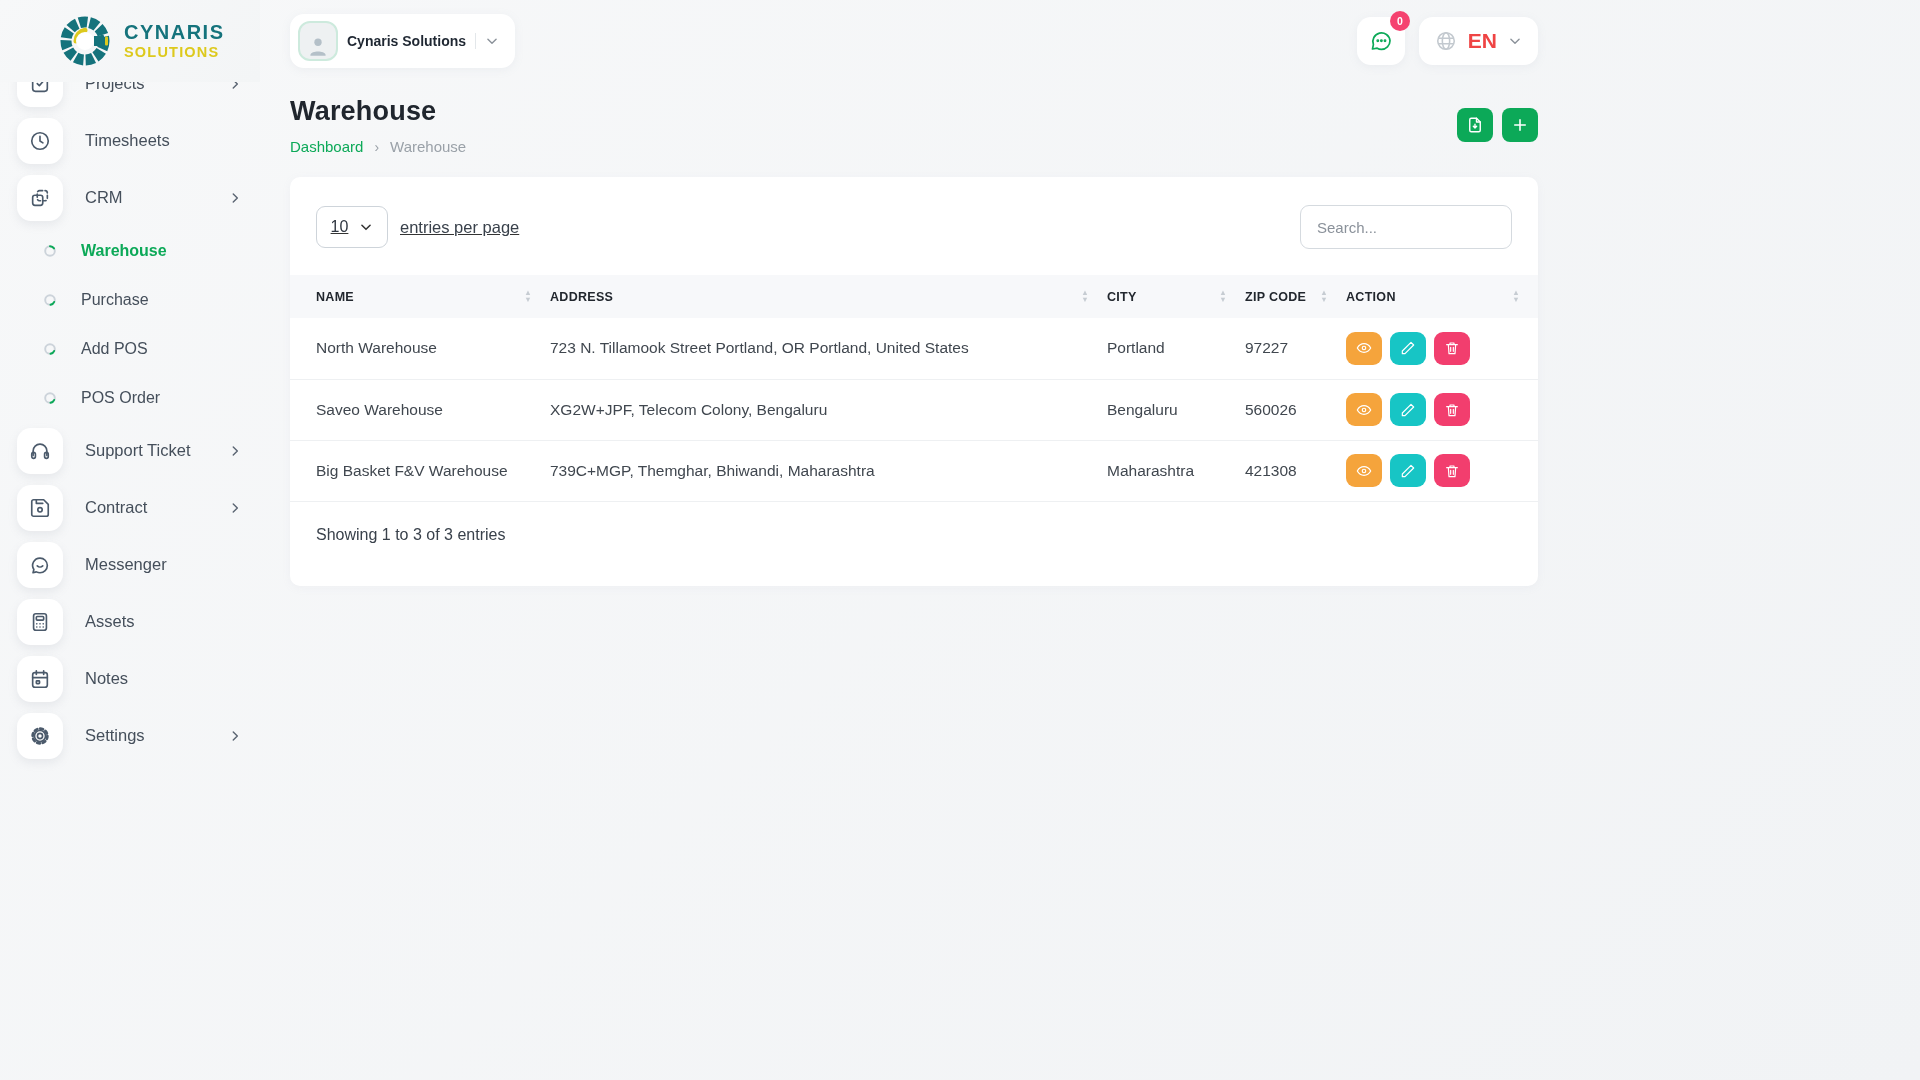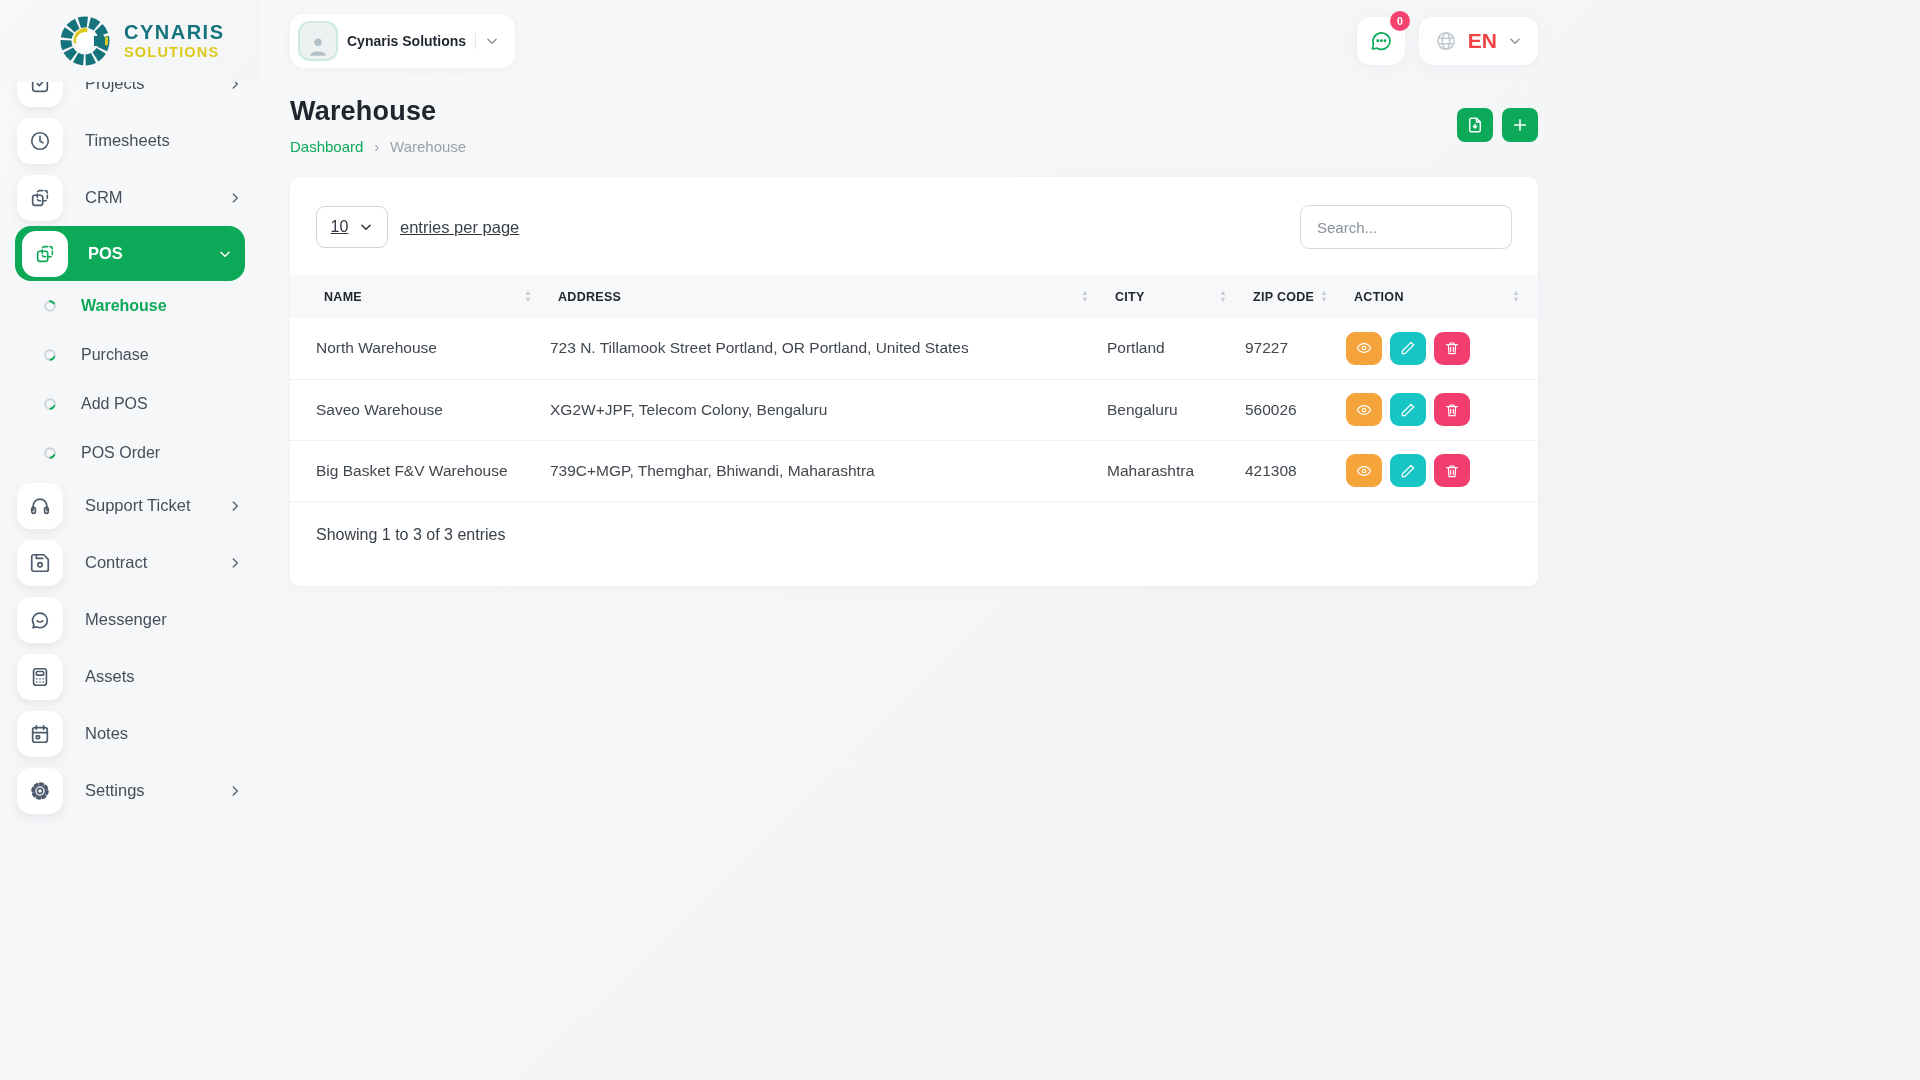--- a/index.html
+++ b/index.html
@@ -82,21 +82,21 @@
                 display:flex; align-items:center; justify-content:center; gap:11px; font-size:16px; color:#2f3640; }
   .select-box .chev { color:#333; }
   .entries-label { font-size:16.5px; color:#39414b; }
   .search-input { width:212px; height:44px; border:1px solid #d5dadf; border-radius:9px; padding:0 16px;
                   font-size:15px; color:#333; outline:none; font-family:inherit; background:#fff; }
   .search-input::placeholder { color:#8a919a; }
 
   table { width:100%; border-collapse:collapse; margin-top:26px; }
   thead th { background:#f7f8fa; height:43px; font-size:12.5px; font-weight:700; color:#22272e;
              text-align:left; letter-spacing:.3px; }
-  .th-inner { display:flex; align-items:center; justify-content:space-between; padding-right:18px;margin-left:8px; }
+  .th-inner { display:flex; align-items:center; justify-content:space-between; padding-right:18px; }
   th.c-name  { width:260px; padding-left:26px; }
   th.c-city  { width:138px; }
   th.c-zip   { width:101px; }
   th.c-action{ width:192px; }
   .sort { display:flex; flex-direction:column; color:#c6ccd2; font-size:7.5px; line-height:6.5px; cursor:pointer; }
   tbody td { height:61px; border-bottom:1px solid #eef0f2; font-size:15.5px; color:#40474f; padding-right:18px; }
   tbody td:first-child { padding-left:26px; }
   .actions { display:flex; gap:8px; }
   .act-btn { width:36px; height:33px; border:none; border-radius:9px; color:#fff; cursor:pointer;
              display:flex; align-items:center; justify-content:center; }
@@ -163,34 +163,20 @@
             </svg>
         </span>
         <span class="nav-label">CRM</span>
         <span class="chev">
             <svg viewBox="0 0 24 24" fill="none" stroke="currentColor" stroke-width="2.4" stroke-linecap="round" stroke-linejoin="round">
               <path d="M9 5l7 7-7 7"></path>
             </svg>
           </span>
       </div>
 
-      <div class="nav-item active">
-        <span class="icon-box">
-          <svg viewBox="0 0 24 24" fill="none" stroke="currentColor" stroke-width="1.8" stroke-linecap="round" stroke-linejoin="round">
-              <rect x="9" y="4" width="11" height="11" rx="2.5" stroke-dasharray="3.4 2.6"></rect>
-              <rect x="4" y="9" width="11" height="11" rx="2.5"></rect>
-            </svg>
-        </span>
-        <span class="nav-label">POS</span>
-        <span class="chev">
-            <svg viewBox="0 0 24 24" fill="none" stroke="currentColor" stroke-width="2.4" stroke-linecap="round" stroke-linejoin="round">
-              <path d="M5 9l7 7 7-7"></path>
-            </svg>
-          </span>
-      </div>
 
       <div class="sub-item active">
         <span class="bullet">
           <svg viewBox="0 0 16 16" fill="none">
               <circle cx="8" cy="8" r="5.5" stroke="#ccd3da" stroke-width="2.2"></circle>
               <path d="M8 2.5a5.5 5.5 0 0 1 4.6 2.5" stroke="#0ca958" stroke-width="2.2" stroke-linecap="round"></path>
             </svg>
         </span>
         <span class="sub-label">Warehouse</span>
       </div>

